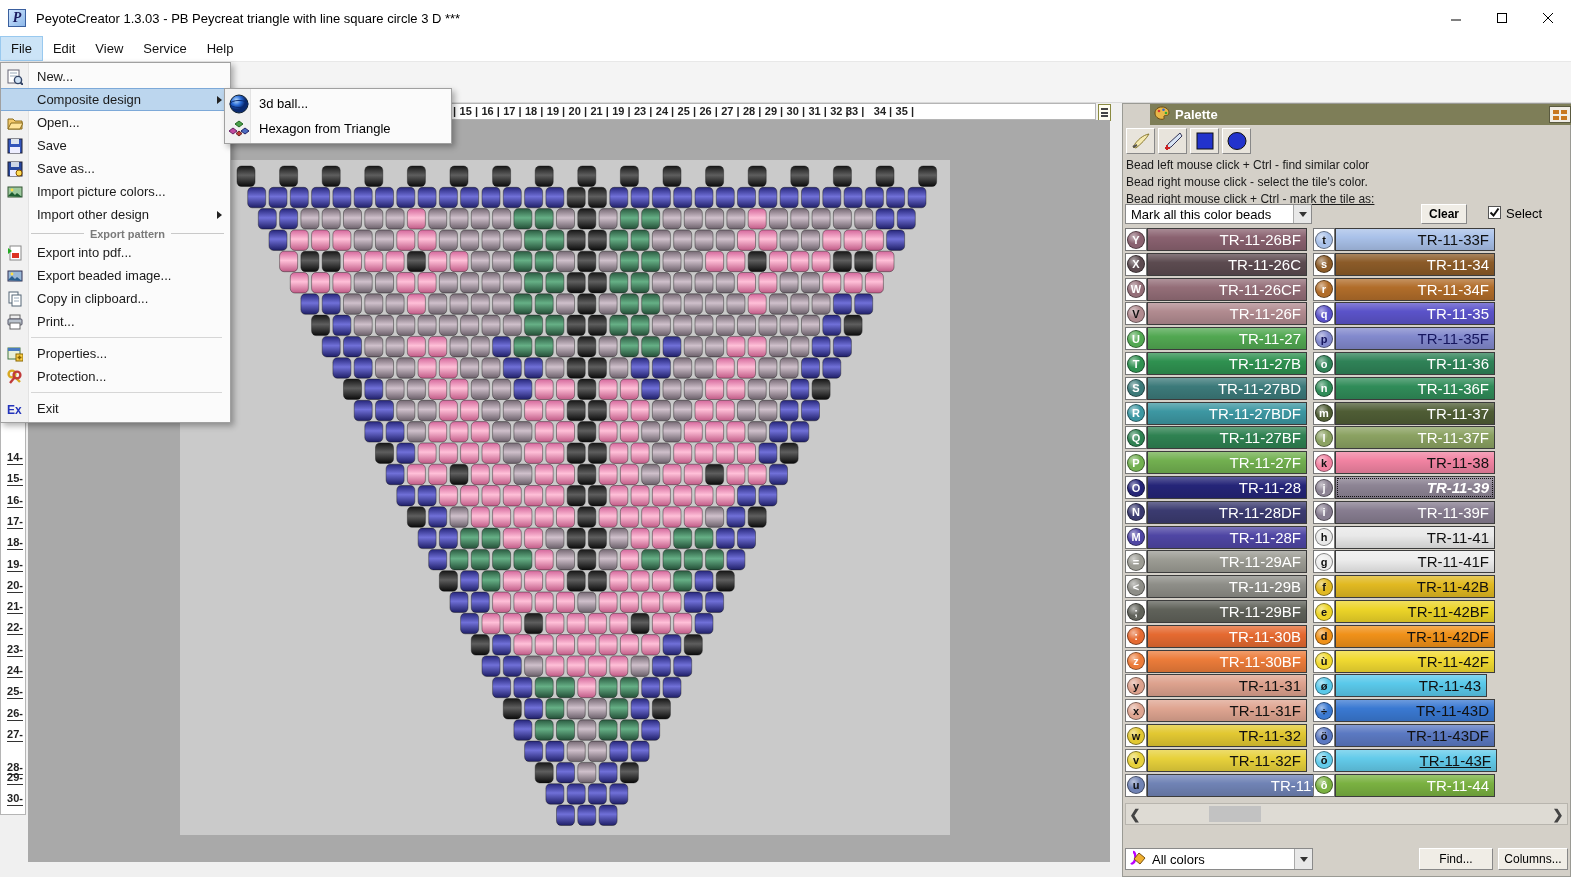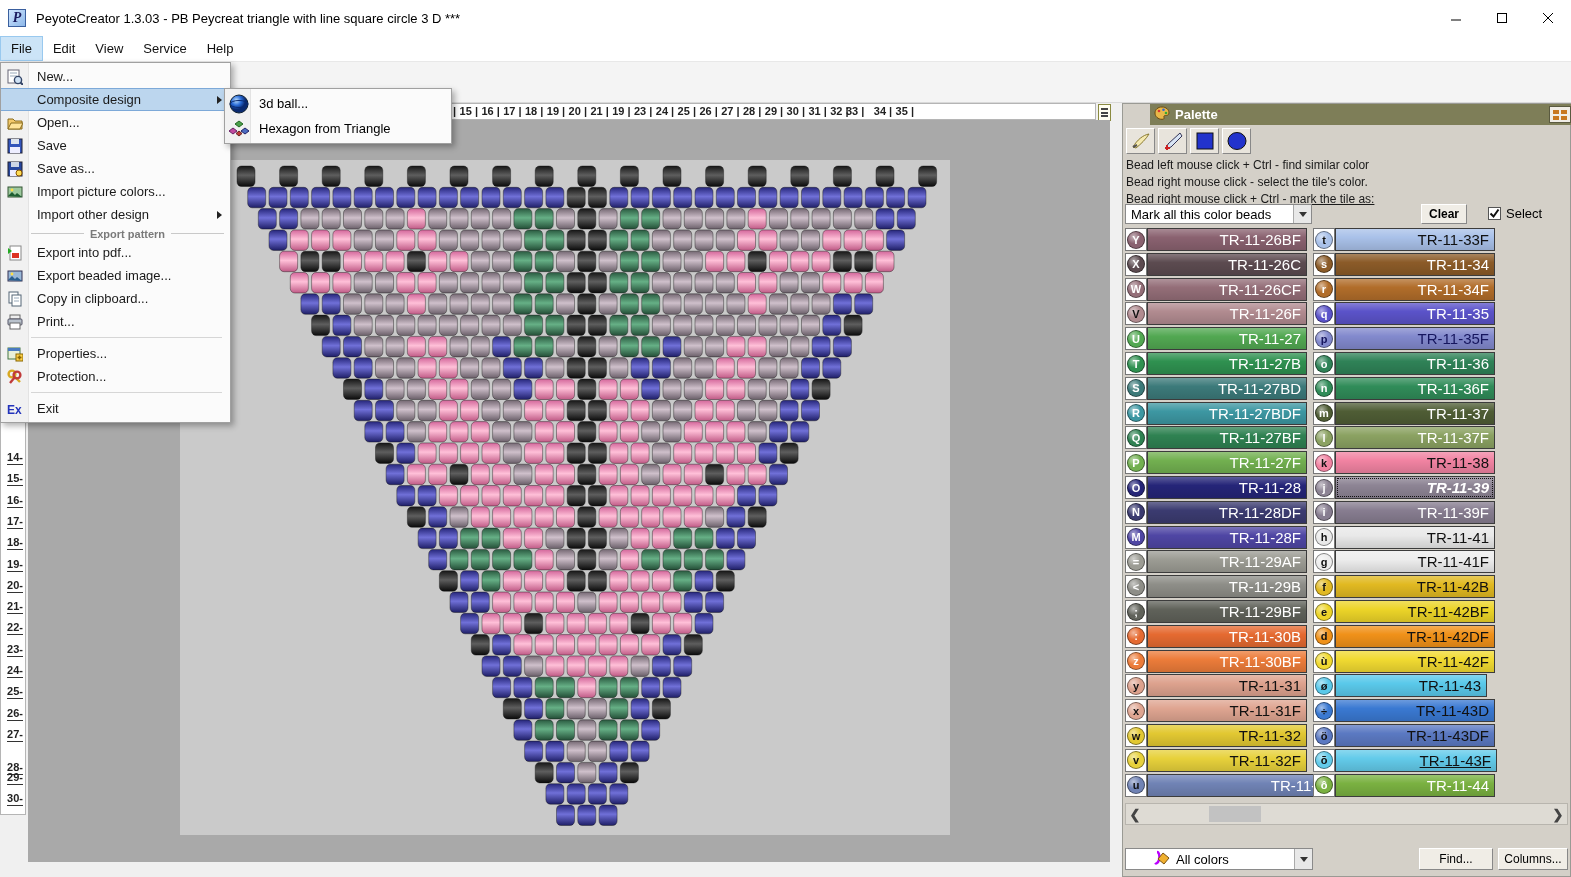--- a/index.html
+++ b/index.html
@@ -67,21 +67,21 @@
   .ptb { width:22px; height:17px; background:#f0ede6; border:1px solid #5a5a40; display:flex; align-items:center; justify-content:center; }
   .grid4 { display:grid; grid-template-columns:6px 6px; grid-template-rows:4px 4px; gap:2px; }
   .grid4 div { background:#c87820; }
   .pal-tools { position:absolute; left:3px; top:24px; display:flex; gap:3px; }
   .pal-tool { width:29px; height:26px; background:#e8e4dc; border:1px solid #888; border-top-color:#fff; border-left-color:#fff; display:flex; align-items:center; justify-content:center; }
   .hint { position:absolute; left:3px; color:#1a1a1a; font-size:12px; white-space:nowrap; }
   .hint.u { text-decoration:underline; }
   .pal-controls { position:absolute; left:2px; top:100px; width:443px; height:22px; }
   .mark-combo { position:absolute; left:0; top:0; width:187px; height:20px; }
   .clear-btn { position:absolute; left:296px; top:0; width:46px; height:20px; background:#f0ede6; border:1px solid #888; border-top-color:#fff; border-left-color:#fff; font-size:12px; font-weight:bold; display:flex; align-items:center; justify-content:center; }
-  .sel-check { position:absolute; left:363px; top:2px; display:flex; align-items:center; gap:5px; font-size:13px; }
+  .sel-check { position:absolute; left:363px; top:2px; display:flex; gap:5px; font-size:13px; }
   .cbox { width:13px; height:13px; background:#fff; border:1px solid #555; display:flex; align-items:center; justify-content:center; }
   .pal-table { position:absolute; left:2px; top:124px; }
   .prow { position:absolute; height:23px; }
   .prow .bead-ic { position:absolute; left:0; top:0; width:22px; height:23px; background:#fff; border:1px solid #777; display:flex; align-items:center; justify-content:center; }
   .bead-circle { width:18px; height:18px; border-radius:50%; display:flex; align-items:center; justify-content:center; font-size:11px; font-weight:bold; }
   .prow .bar { position:absolute; left:22px; top:0; height:23px; border:1px solid #3c3c3c; display:flex; align-items:center; justify-content:flex-end; padding-right:5px; font-size:15px; }
   .prow .bar.sel { outline:1px dotted #111; outline-offset:-3px; font-style:italic; font-weight:bold; }
   .pal-scroll { position:absolute; left:2px; top:699px; width:443px; height:22px; background:#dedbd4; border:1px solid #b8b5ae; display:flex; align-items:center; }
   .pscroll-arrow { width:18px; text-align:center; font-weight:bold; color:#444; font-size:13px; }
   .pscroll-thumb { position:absolute; left:83px; top:2px; width:52px; height:16px; background:#c2c2c2; }
@@ -1211,21 +1211,21 @@
           </div>
           <div class="bar" style="width: 160px; background: linear-gradient(rgba(255, 255, 255, 0.25), rgba(255, 255, 255, 0) 40%, rgba(0, 0, 0, 0.12)), rgb(122, 177, 65); color: rgb(255, 255, 255);">TR-11-44</div>
         </div>
       </div>
     <div class="pal-scroll">
       <span class="pscroll-arrow">❮</span>
       <span class="pscroll-thumb"></span>
       <span class="pscroll-arrow" style="margin-left:auto;">❯</span>
     </div>
     <div class="pal-bottom">
-      <div class="combo allcolors-combo" style="font-size:13px;padding-left:24px;">
+      <div class="combo allcolors-combo" style="font-size:13px;">
         <span class="mi-icon" style="margin:0 4px;"><svg width="18" height="16">
               <path d="M3 2c2 0 3 4 2 8-1 3-3 4-4 3" fill="none" stroke="#b0f" stroke-width="2.4"></path>
               <path d="M9 3l6 5-5 6-6-5z" fill="#f0b030" stroke="#7a5210"></path>
             </svg></span>
         <span>All colors</span>
         <span class="arrowbox">
             <span class="arrow-down"></span>
           </span>
       </div>
       <div class="pal-btn" style="left:294px;width:74px;">

